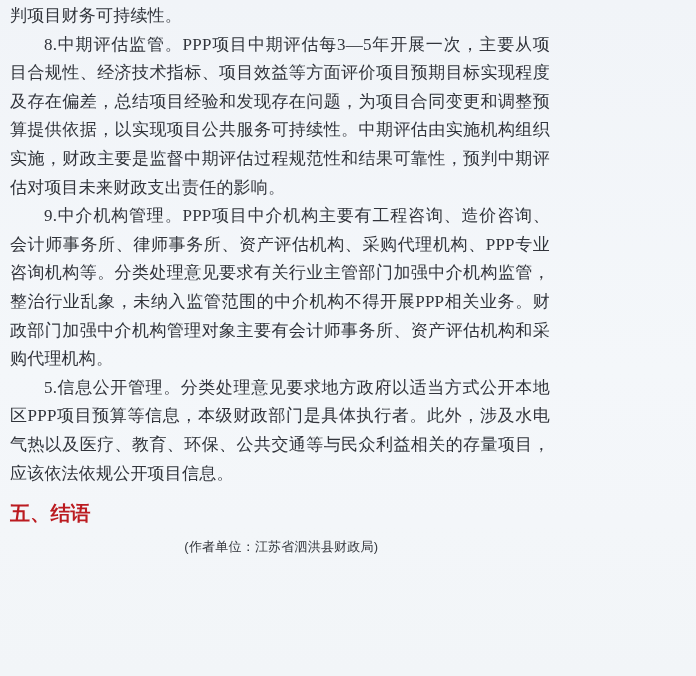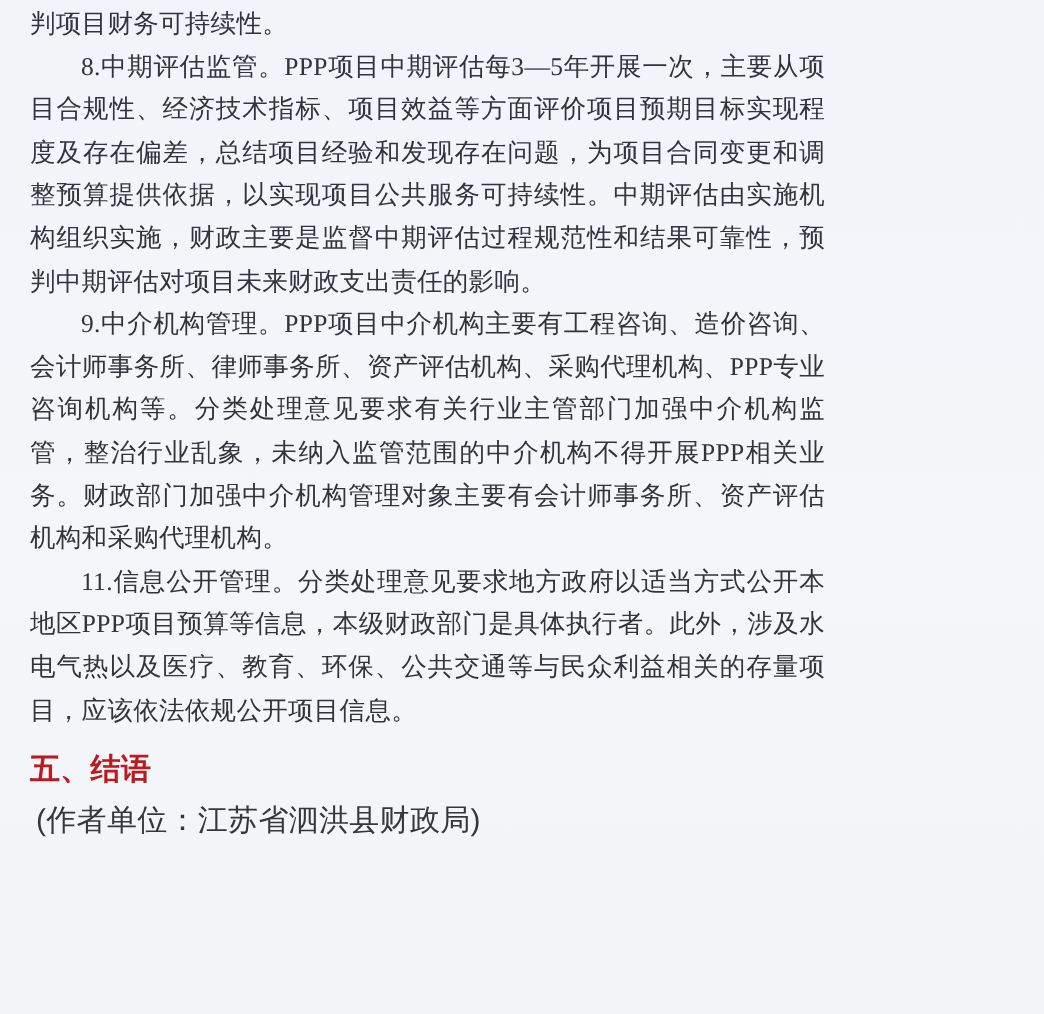--- a/index.html
+++ b/index.html
@@ -8,21 +8,21 @@
     height: 676px;
     overflow: hidden;
     background: linear-gradient(180deg, #f1f4f8 0%, #f4f7fa 55%, #f2f5f8 100%);
     font-family: "Liberation Sans", "DejaVu Sans", sans-serif;
     color: #31343b;
   }
   .page {
     box-sizing: border-box;
     width: 560px;
     height: 676px;
-    padding: 2px 10px 0 20px;
+    padding: 2px 10px 0 10px;
     font-size: 17px;
     line-height: 28.6px;
     text-align: justify;
     text-justify: inter-ideograph;
     letter-spacing: 0.2px;
   }
   p { margin: 0; }
   .para { text-indent: 2em; font-family: Liberation Serif, serif; }
   .continuation { text-indent: 0; }
   .section-heading {
@@ -34,38 +34,38 @@
     color: #bb1b20;
   }
   .endmark {
     color: #9c1214;
     font-size: 14px;
     margin-left: 7px;
     vertical-align: 1px;
   }
   .author-note {
     margin-top: 9px;
-    font-size: 20px;
+    font-size: 13px;
     line-height: 24px;
     text-indent: 0.2em;
-    text-align: left;
+    text-align: center;
     color: #34373d;
   }
 </style>
 </head>
 <body>
 
 <div class="page">
 
   <p class="continuation">判项目财务可持续性。</p>
 
   <p class="para">8.中期评估监管。PPP项目中期评估每3—5年开展一次，主要从项目合规性、经济技术指标、项目效益等方面评价项目预期目标实现程度及存在偏差，总结项目经验和发现存在问题，为项目合同变更和调整预算提供依据，以实现项目公共服务可持续性。中期评估由实施机构组织实施，财政主要是监督中期评估过程规范性和结果可靠性，预判中期评估对项目未来财政支出责任的影响。</p>
 
   <p class="para">9.中介机构管理。PPP项目中介机构主要有工程咨询、造价咨询、会计师事务所、律师事务所、资产评估机构、采购代理机构、PPP专业咨询机构等。分类处理意见要求有关行业主管部门加强中介机构监管，整治行业乱象，未纳入监管范围的中介机构不得开展PPP相关业务。财政部门加强中介机构管理对象主要有会计师事务所、资产评估机构和采购代理机构。</p>
 
-  <p class="para">11.信息公开管理。分类处理意见要求地方政府以适当方式公开本地区PPP项目预算等信息，本级财政部门是具体执行者。此外，涉及水电气热以及医疗、教育、环保、公共交通等与民众利益相关的存量项目，应该依法依规公开项目信息。</p>
+  <p class="para">5.信息公开管理。分类处理意见要求地方政府以适当方式公开本地区PPP项目预算等信息，本级财政部门是具体执行者。此外，涉及水电气热以及医疗、教育、环保、公共交通等与民众利益相关的存量项目，应该依法依规公开项目信息。</p>
 
   <h2 class="section-heading">五、结语</h2>
 
 
   <p class="author-note">(作者单位：江苏省泗洪县财政局)</p>
 
 </div>
 
 </body></html>

